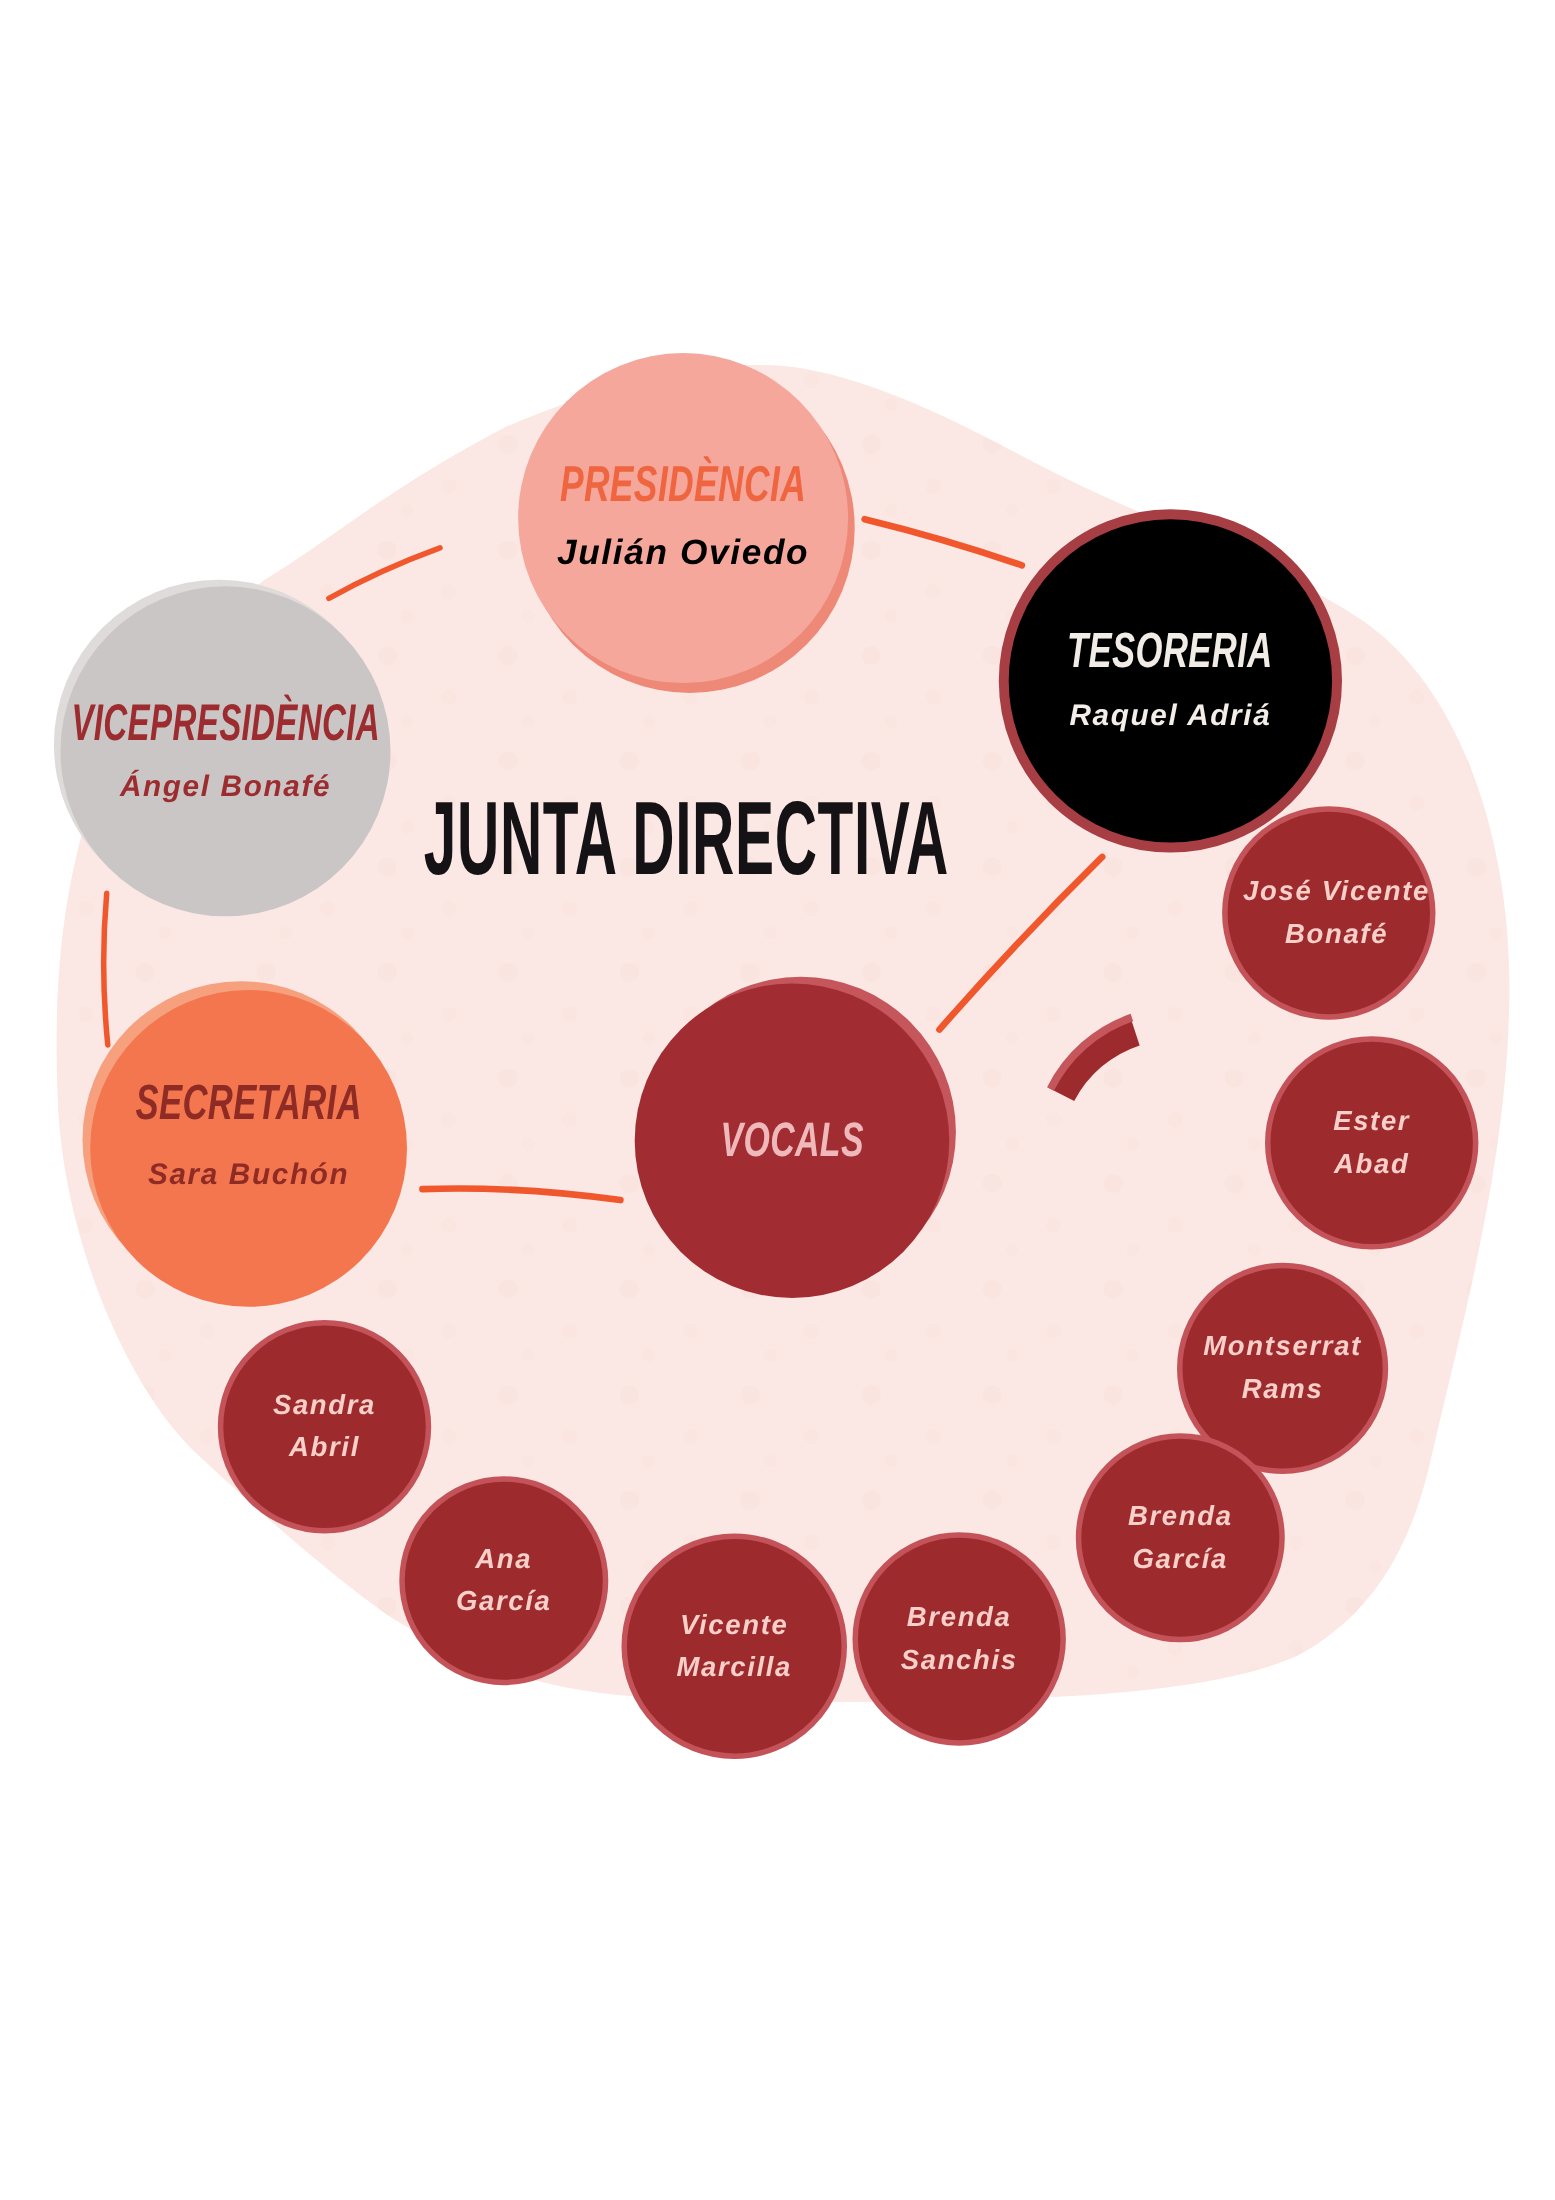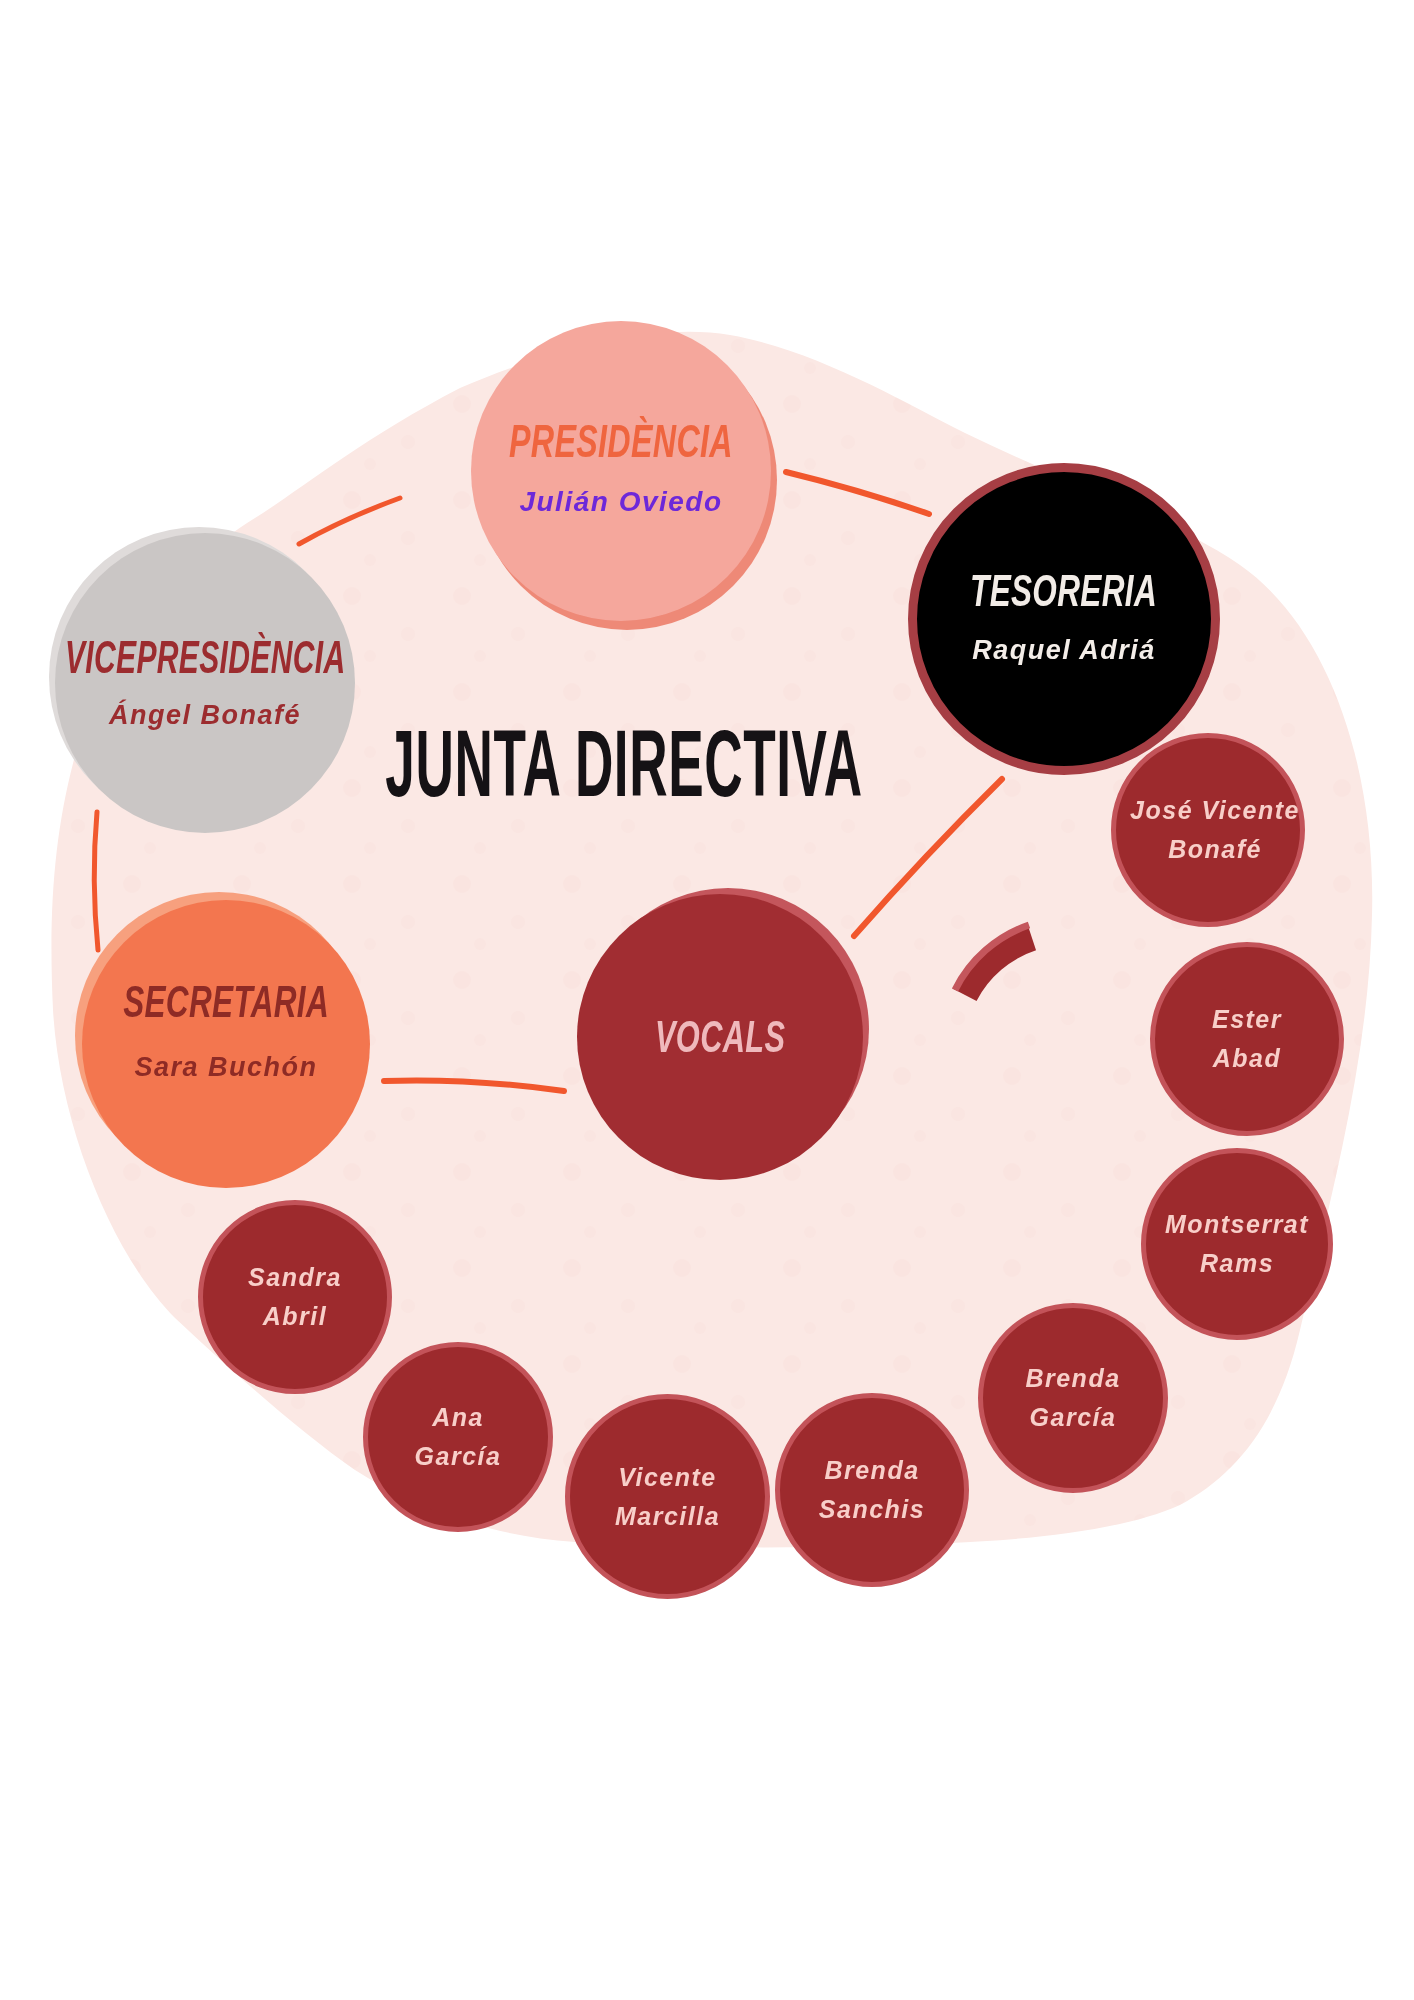--- a/index.html
+++ b/index.html
@@ -27,21 +27,21 @@
   
   #main-title{
     position:absolute;left:624px;top:763px;transform:translate(-50%,-50%) scaleX(0.56);
     font-size:95px;font-weight:bold;color:#151215;white-space:nowrap;z-index:3;
     letter-spacing:1px;
   }
   
   #presidencia{left:471px;top:321px;width:300px;height:300px;background:#F5A79C;
     box-shadow:6px 9px 0 0 #EE8977;gap:24px;padding-bottom:8px;}
   #presidencia .role-title{font-size:46px;color:#EF653F;}
-  #presidencia .person-name{font-size:28px;color:#6d28d9;}
+  #presidencia .person-name{font-size:32px;color:#000000;}
 
   #tesoreria{left:908px;top:463px;width:312px;height:312px;background:#000000;
     border:9px solid #A63E44;gap:24px;padding-bottom:6px;}
   #tesoreria .role-title{font-size:45px;color:#F2ECE7;}
   #tesoreria .person-name{font-size:27px;color:#F4EEE9;}
 
   #vicepresidencia{left:55px;top:533px;width:300px;height:300px;background:#CAC6C5;
     box-shadow:-6px -6px 0 0 #DFDBDA;gap:22px;padding-bottom:4px;}
   #vicepresidencia .role-title{font-size:47px;color:#9C2C2F;transform:scaleX(0.64);}
   #vicepresidencia .person-name{font-size:27px;color:#9C2C2F;}
@@ -52,21 +52,21 @@
   #secretaria .person-name{font-size:27px;color:#8E2B25;}
 
   #vocals{left:577px;top:894px;width:286px;height:286px;background:#A12D32;
     box-shadow:8px -8px 0 -2px #C4565C;}
   #vocals .role-title{font-size:44px;color:#EFB9BC;}
 
   
   .member{background:#9D2A2D;border:5px solid #C35359;}
   #m-jose      {left:1111px;top:733px; width:194px;height:194px;align-items:flex-end;}
   #m-ester     {left:1150px;top:942px; width:194px;height:194px;}
-  #m-montserrat{left:1141px;top:1148px;width:192px;height:192px;align-items:center;}
+  #m-montserrat{left:1070px;top:1148px;width:192px;height:192px;align-items:center;}
   #m-beatriz   {left:978px; top:1303px;width:190px;height:190px;}
   #m-brenda    {left:775px; top:1393px;width:194px;height:194px;}
   #m-vicente   {left:565px; top:1394px;width:205px;height:205px;}
   #m-ana       {left:363px; top:1342px;width:190px;height:190px;}
   #m-sandra    {left:198px; top:1200px;width:194px;height:194px;}
 </style>
 </head>
 <body>
 
 <div id="canvas">

